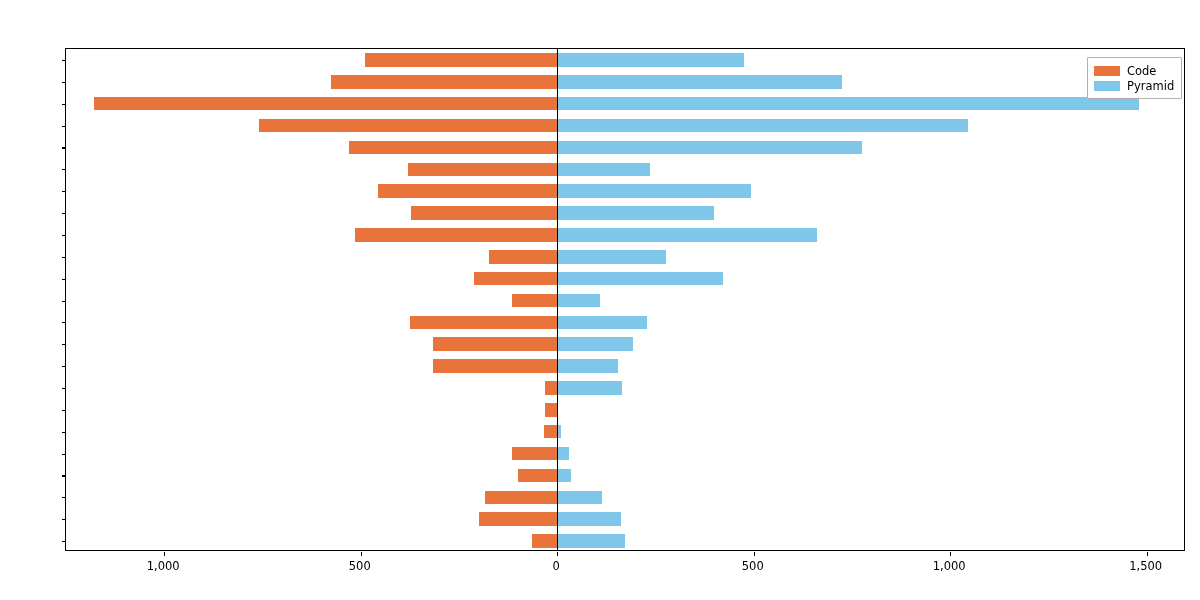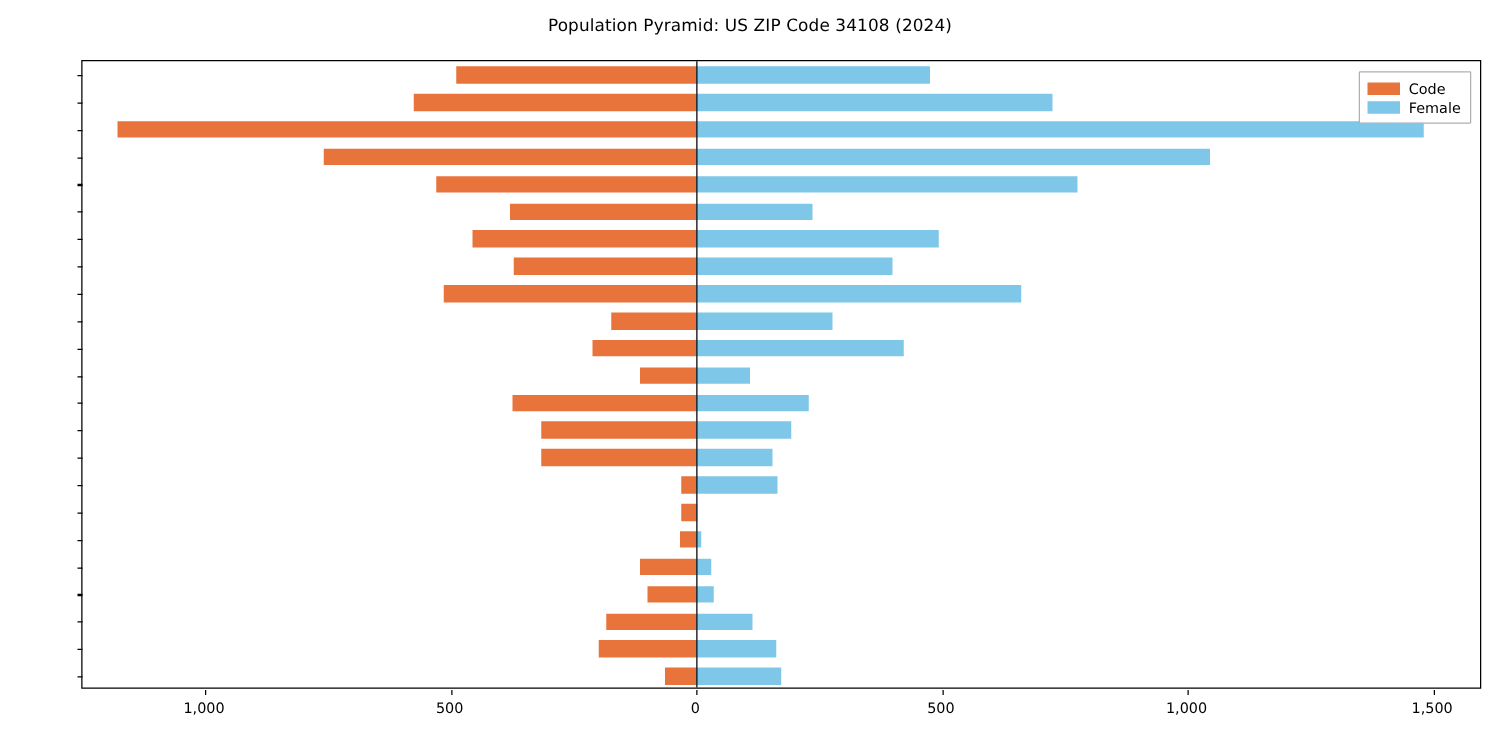--- a/index.html
+++ b/index.html
@@ -115,21 +115,20 @@
     font-size: 11.5px;
     color: #000000;
     white-space: nowrap;
   }
 </style>
 </head>
 <body>
 
 <div id="figure">
 
-  <div id="chart-title">Population Pyramid: US ZIP Code 34108 (2024)</div>
 
   <div id="ytick-labels"></div>
   <div id="xtick-labels">
       <div class="xtick-label" style="left: 163.246px; top: 559px;">1,000</div>
       <div class="xtick-label" style="left: 359.737px; top: 559px;">500</div>
       <div class="xtick-label" style="left: 556.228px; top: 559px;">0</div>
       <div class="xtick-label" style="left: 752.719px; top: 559px;">500</div>
       <div class="xtick-label" style="left: 949.211px; top: 559px;">1,000</div>
       <div class="xtick-label" style="left: 1145.7px; top: 559px; text-align: right;">1,500</div>
     </div>
@@ -265,17 +264,17 @@
       </div>
   </div>
 
   <div id="legend">
       <div class="legend-entry">
         <span class="legend-swatch" style="background: rgb(232, 116, 59);"></span>
         <span class="legend-label">Code</span>
       </div>
       <div class="legend-entry">
         <span class="legend-swatch" style="background: rgb(127, 199, 232);"></span>
-        <span class="legend-label">Female</span>
+        <span class="legend-label">Pyramid</span>
       </div>
     </div>
 
 </div>
 
 </body></html>

